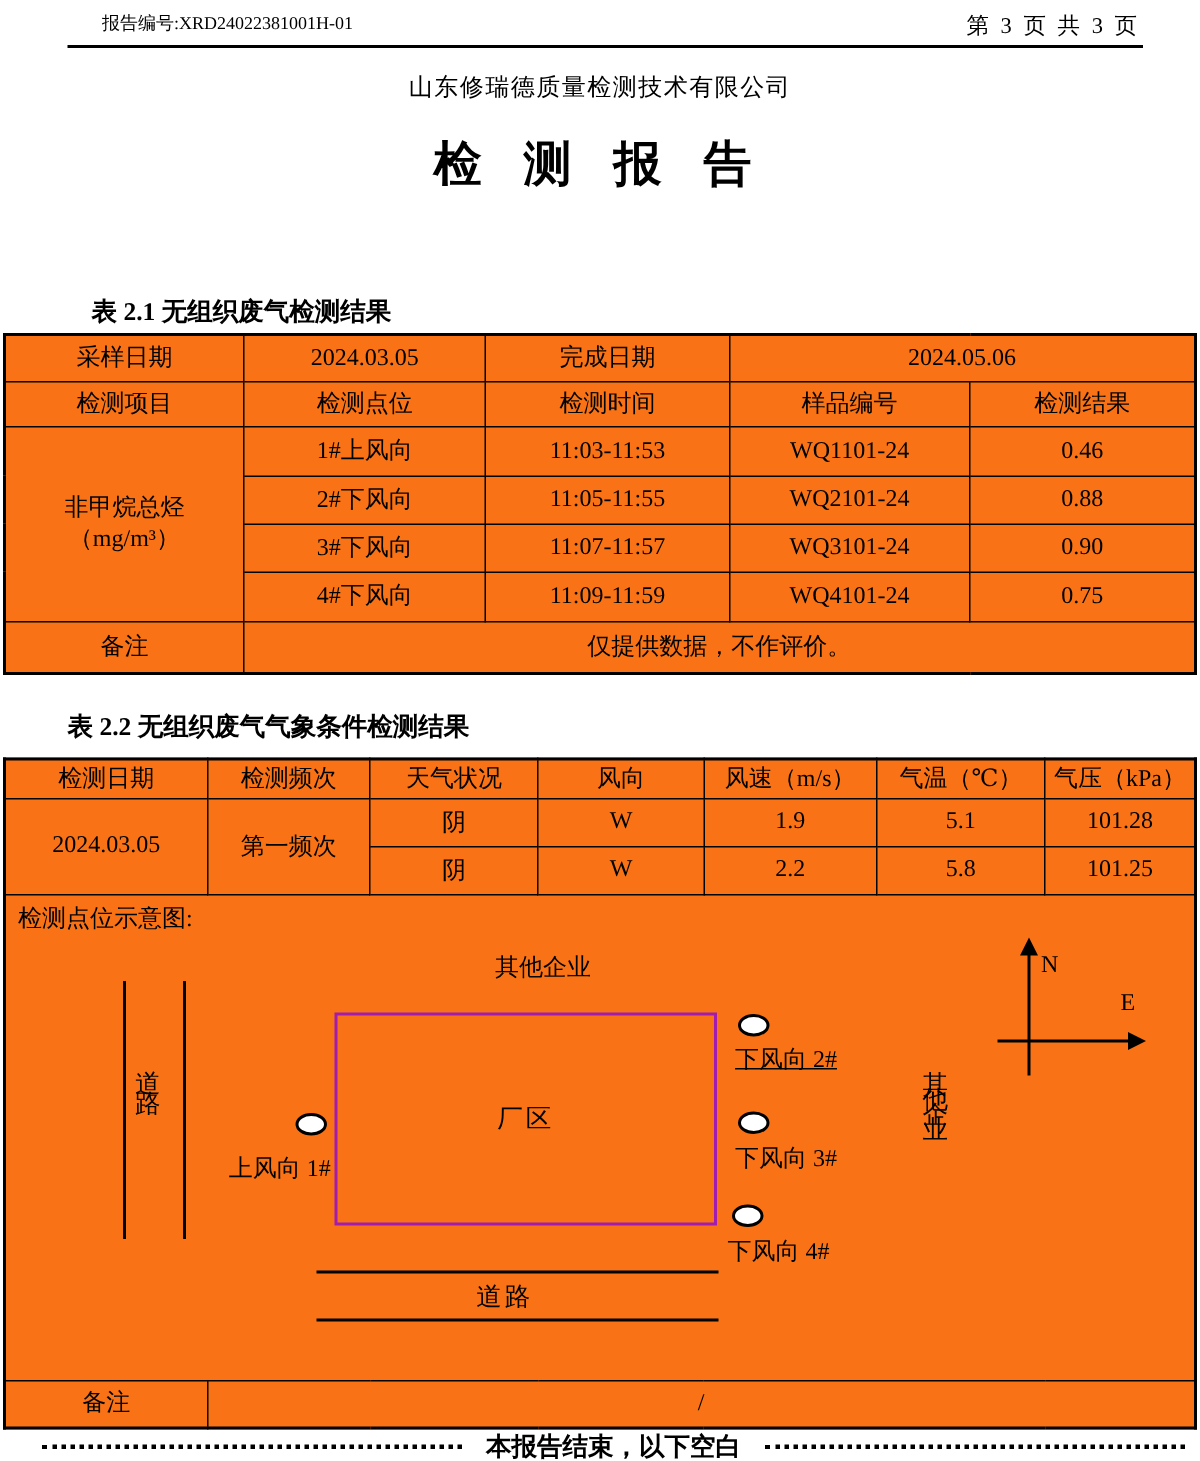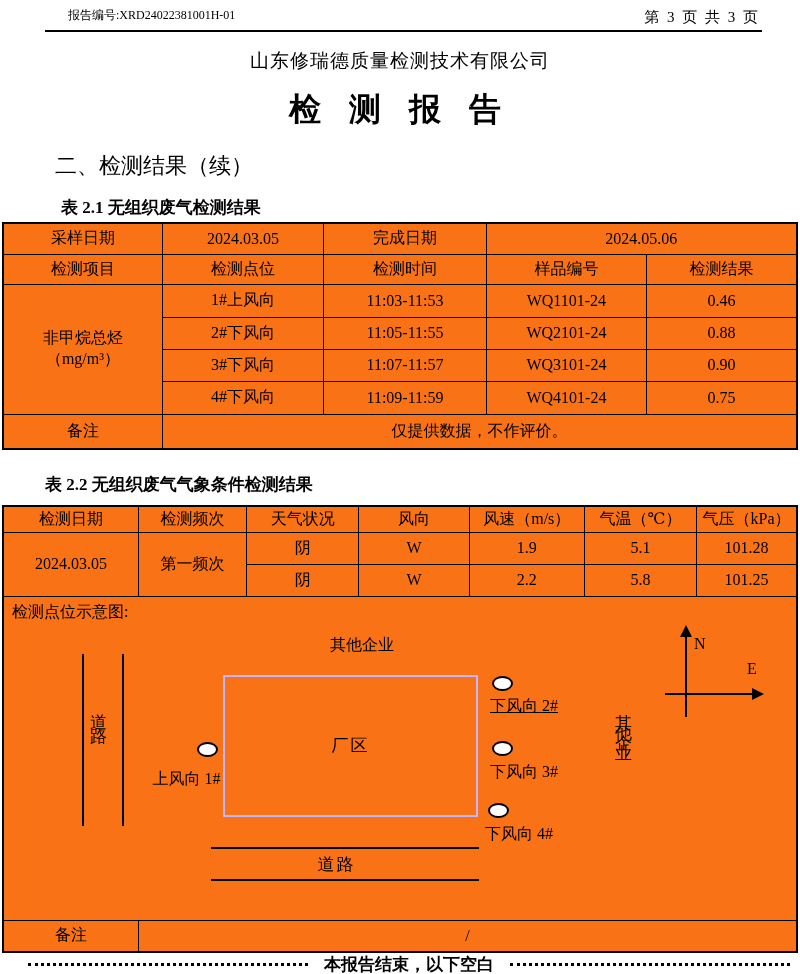--- a/index.html
+++ b/index.html
@@ -11,21 +11,21 @@
     position: relative;
     overflow: hidden;
   }
   .page { position: absolute; left: 0; top: 0; width: 800px; height: 974px; background: #fff; }
 
   
   .hdr-report-no { position: absolute; left: 45px; top: 7px; font-size: 12px; margin-left: 23px; }
   .hdr-page-no { position: absolute; right: 40px; top: 8px; font-size: 15px; letter-spacing: 2px; }
   .hdr-rule { position: absolute; left: 45px; top: 30px; width: 717px; height: 0; border-top: 2px solid #000; }
 
-  .company { position: absolute; left: 0; top: 48px; width: 800px; text-align: center; font-size: 19px; letter-spacing: 1px; }
+  .company { position: absolute; left: 0; top: 48px; width: 800px; text-align: center; font-size: 16px; letter-spacing: 1px; }
   .doc-title { position: absolute; left: 0; top: 88px; width: 800px; text-align: center; font-size: 32px; font-weight: bold; letter-spacing: 10px; }
   .section-heading { position: absolute; left: 55px; top: 151px; font-size: 22px; }
 
   .tbl-caption { position: absolute; font-size: 17px; font-weight: bold; }
   .cap1 { left: 61px; top: 196px; }
   .cap2 { left: 45px; top: 473px; }
 
   table { border-collapse: collapse; table-layout: fixed; position: absolute; background: #f97316; }
   table, td { border: 1px solid #000; }
   table { border-width: 2px; }
@@ -43,21 +43,21 @@
 
   .vline { position: absolute; width: 2px; background: #000; }
   .hline { position: absolute; height: 2px; background: #000; }
   .road-left-text {
     position: absolute; left: 83px; top: 103px;
     writing-mode: vertical-rl; text-orientation: upright;
     font-size: 17px; letter-spacing: 14px;
   }
   .factory {
     position: absolute; left: 219px; top: 78px; width: 255px; height: 142px;
-    border: 2px solid #c4b5fd; display: flex; align-items: center; justify-content: center;
+    border: 2px solid #a21caf; display: flex; align-items: center; justify-content: center;
     font-size: 17px; letter-spacing: 2px;
   }
   .spot {
     position: absolute; width: 21px; height: 15px;
     border: 2px solid #000; border-radius: 50%; background: #fff;
   }
   .spot-label { position: absolute; font-size: 16px; white-space: nowrap; }
   .right-neighbor {
     position: absolute; left: 608px; top: 104px;
     writing-mode: vertical-rl; text-orientation: upright;
@@ -88,21 +88,20 @@
 <body>
 
 <div class="page">
 
   <div class="hdr-report-no">报告编号:XRD24022381001H-01</div>
   <div class="hdr-page-no">第 3 页 共 3 页</div>
   <div class="hdr-rule"></div>
 
   <div class="company">山东修瑞德质量检测技术有限公司</div>
   <div class="doc-title">检 测 报 告</div>
-  <div class="section-heading">二、检测结果（续）</div>
 
   <div class="tbl-caption cap1">表 2.1 无组织废气检测结果</div>
   <table class="tbl1">
     <colgroup>
       <col style="width:159px">
         <col style="width:161px">
         <col style="width:162px">
         <col style="width:160px">
         <col style="width:150px">
     </colgroup>

